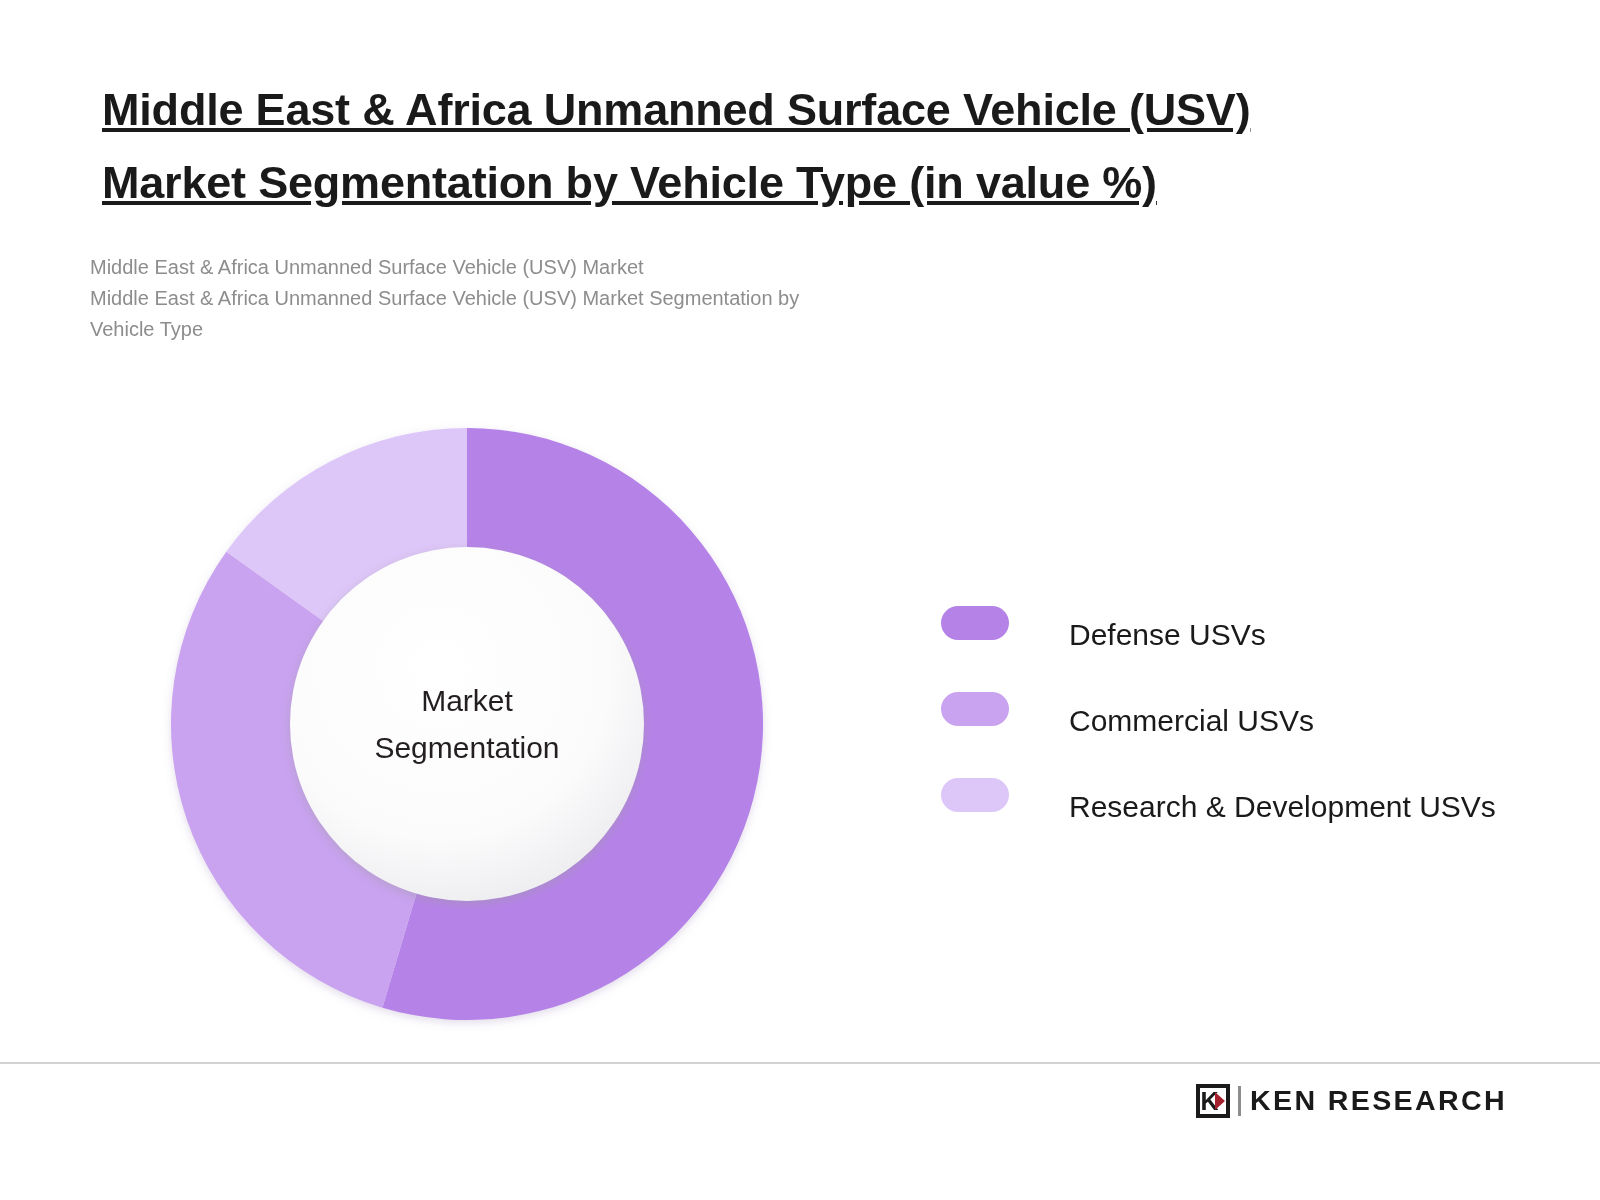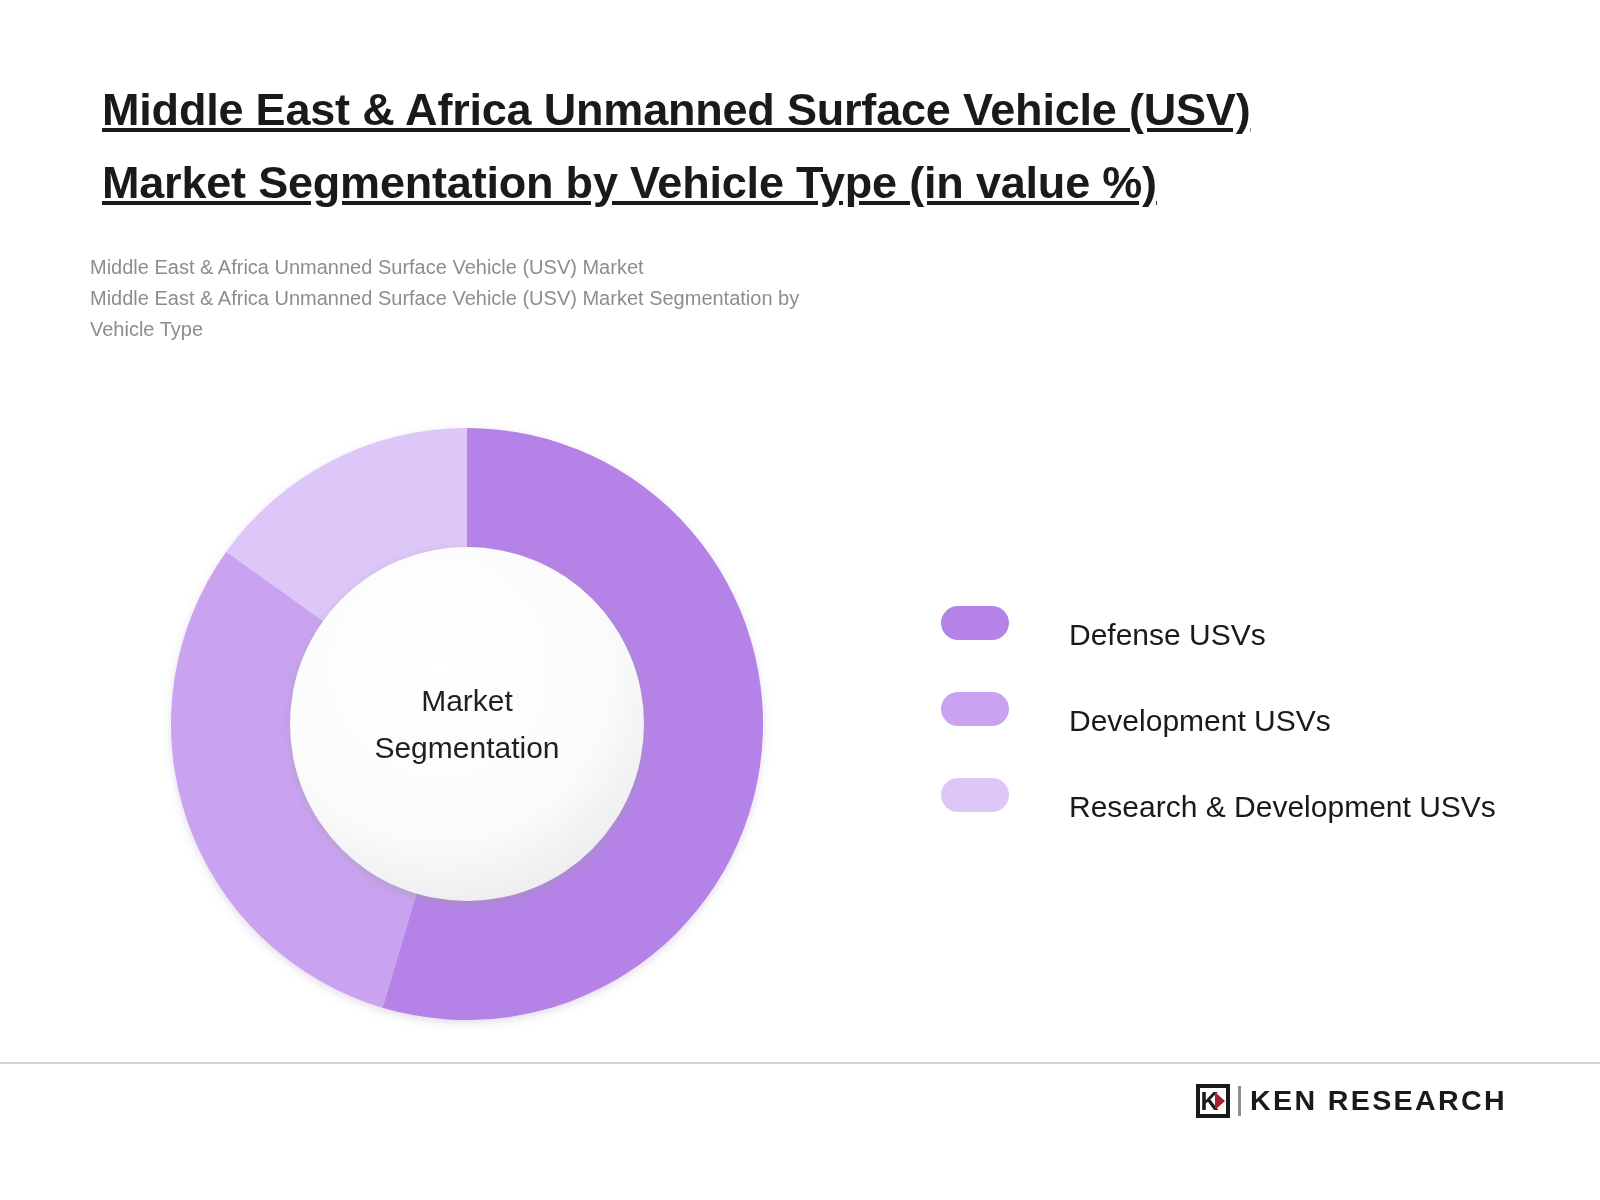--- a/index.html
+++ b/index.html
@@ -227,21 +227,21 @@
 Segmentation</div>
   </div>
 
   <div class="legend" id="legend-root">
       <div class="legend-item">
         <span class="legend-swatch" style="background: rgb(181, 130, 232);"></span>
         <span class="legend-label">Defense USVs</span>
       </div>
       <div class="legend-item">
         <span class="legend-swatch" style="background: rgb(201, 162, 240);"></span>
-        <span class="legend-label">Development USVs</span>
+        <span class="legend-label">Commercial USVs</span>
       </div>
       <div class="legend-item">
         <span class="legend-swatch" style="background: rgb(221, 198, 248);"></span>
         <span class="legend-label">Research &amp; Development USVs</span>
       </div>
     </div>
 
   <div class="footer-rule"></div>
 
 

